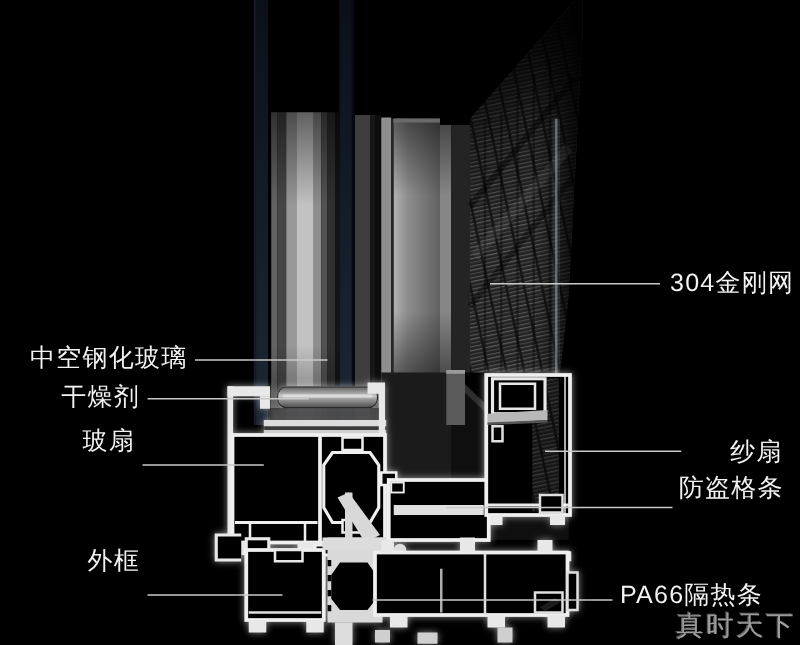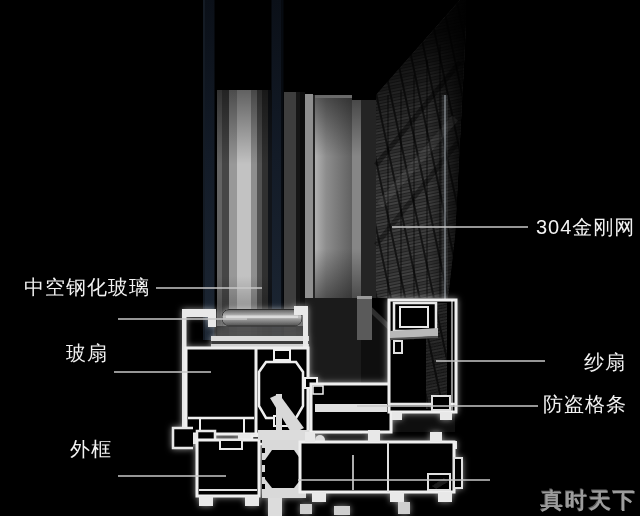--- a/index.html
+++ b/index.html
@@ -3,21 +3,21 @@
 <meta charset="utf-8">
 <style>
   html,body{margin:0;padding:0;background:#000;}
   #stage{position:relative;width:640px;height:516px;background:#000;overflow:hidden;
          font-family:"Liberation Sans","DejaVu Sans",sans-serif;}
   #scene{position:absolute;left:0;top:0;}
   .lbl{position:absolute;color:#f2f2f2;font-size:20px;line-height:26px;white-space:nowrap;
        letter-spacing:1px;text-shadow:0 0 2px rgba(0,0,0,.8);}
   .lbl.r{text-align:center;}
   .lbl.l{text-align:center;}
-  #watermark{position:absolute;right:3px;top:486px;font-size:22px;font-weight:bold;
+  #watermark{position:absolute;right:3px;top:486px;font-size:22px;font-weight:normal;
        color:#9c9c9c;letter-spacing:2px;
        text-shadow:1px 1px 0 #000,-1px -1px 0 #5e5e5e,0 0 3px #000;}
 </style>
 </head>
 <body>
 
 <div id="stage">
 
 <svg id="scene" width="640" height="516" viewBox="0 0 640 516">
   <defs>
@@ -239,21 +239,23 @@
     <line x1="114" y1="372" x2="211" y2="372"></line>
     <line x1="118" y1="476" x2="226" y2="476"></line>
     <line x1="392" y1="227" x2="528" y2="227"></line>
     <line x1="436" y1="361" x2="545" y2="361"></line>
     <line x1="357" y1="406" x2="538" y2="406"></line>
     <line x1="298" y1="480" x2="490" y2="480"></line>
   </g>
 </svg>
 
   <div class="lbl l" style="right:490px;top:274px">中空钢化玻璃</div>
+  <div class="lbl l" style="right:528px;top:305px">干燥剂</div>
   <div class="lbl l" style="right:532px;top:340px">玻扇</div>
   <div class="lbl l" style="right:528px;top:436px">外框</div>
 
   <div class="lbl r" style="left:536px;top:214px">304金刚网</div>
   <div class="lbl r" style="left:584px;top:349px">纱扇</div>
-  <div class="lbl r" style="left:543px;top:391px">防盗格条</div>
+  <div class="lbl r" style="left:543px;top:378px">防盗格条</div>
+  <div class="lbl r" style="left:496px;top:463px">PA66隔热条</div>
 
   <div id="watermark">真时天下</div>
 </div>
 
 </body></html>

